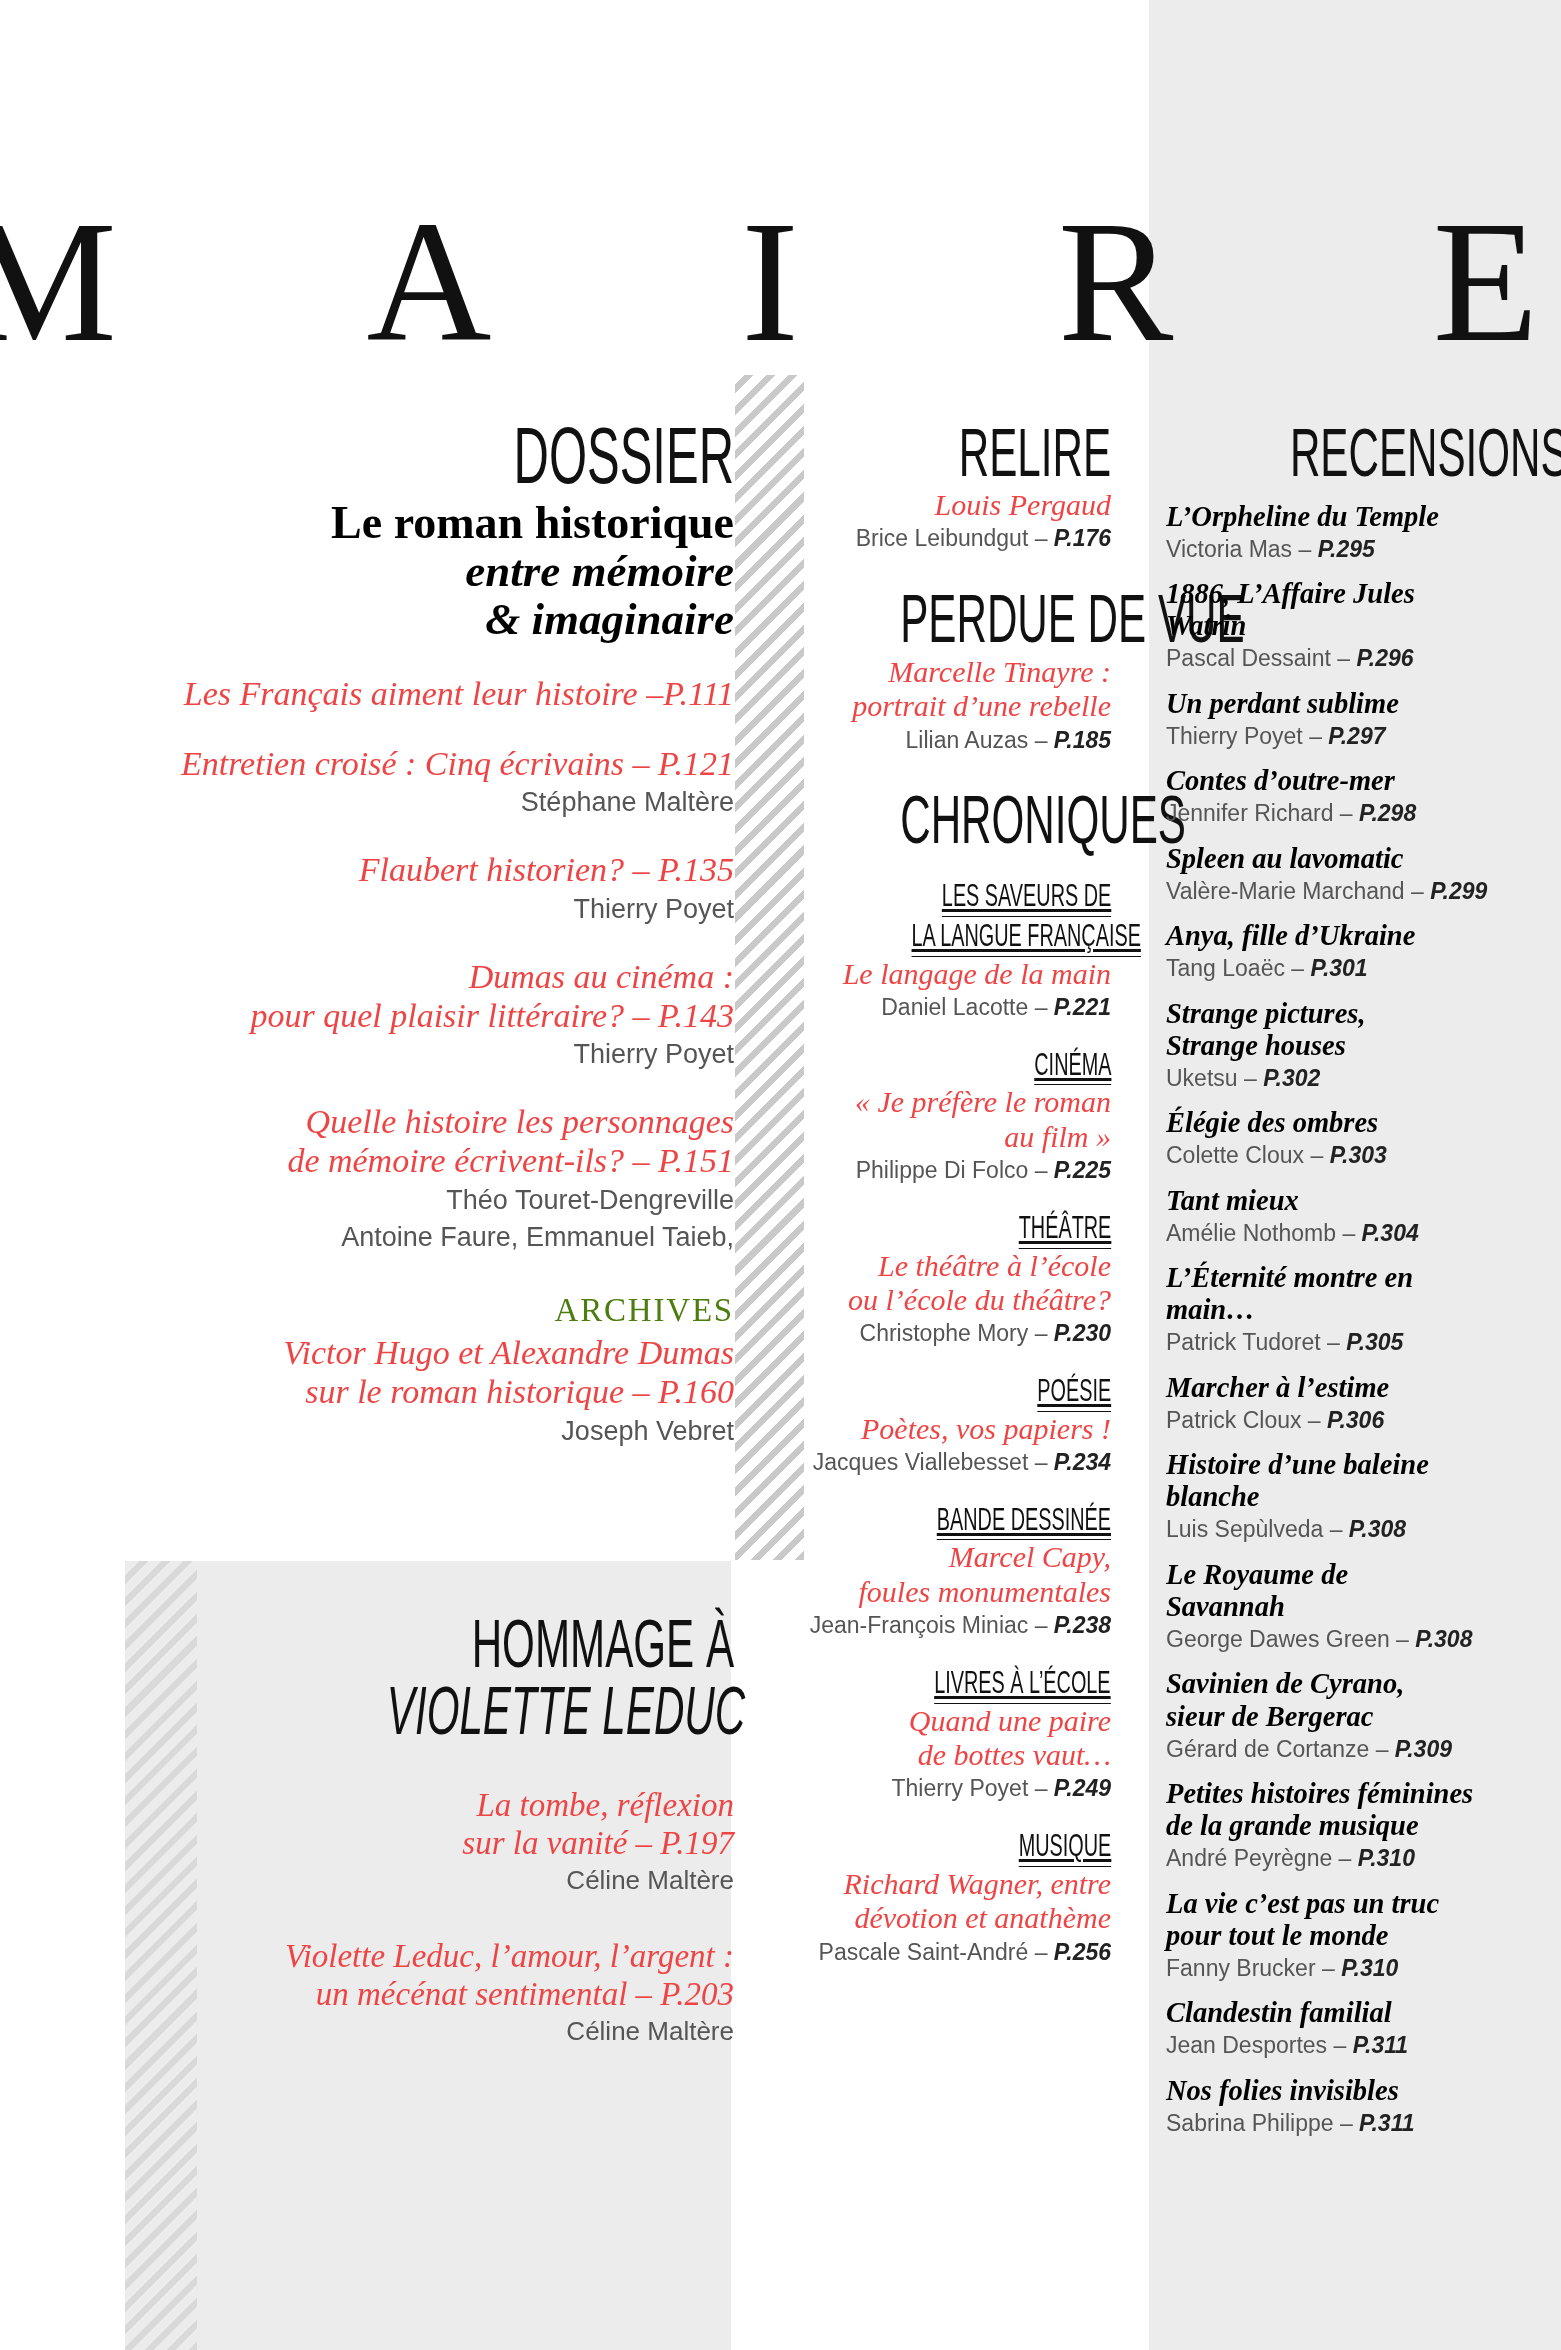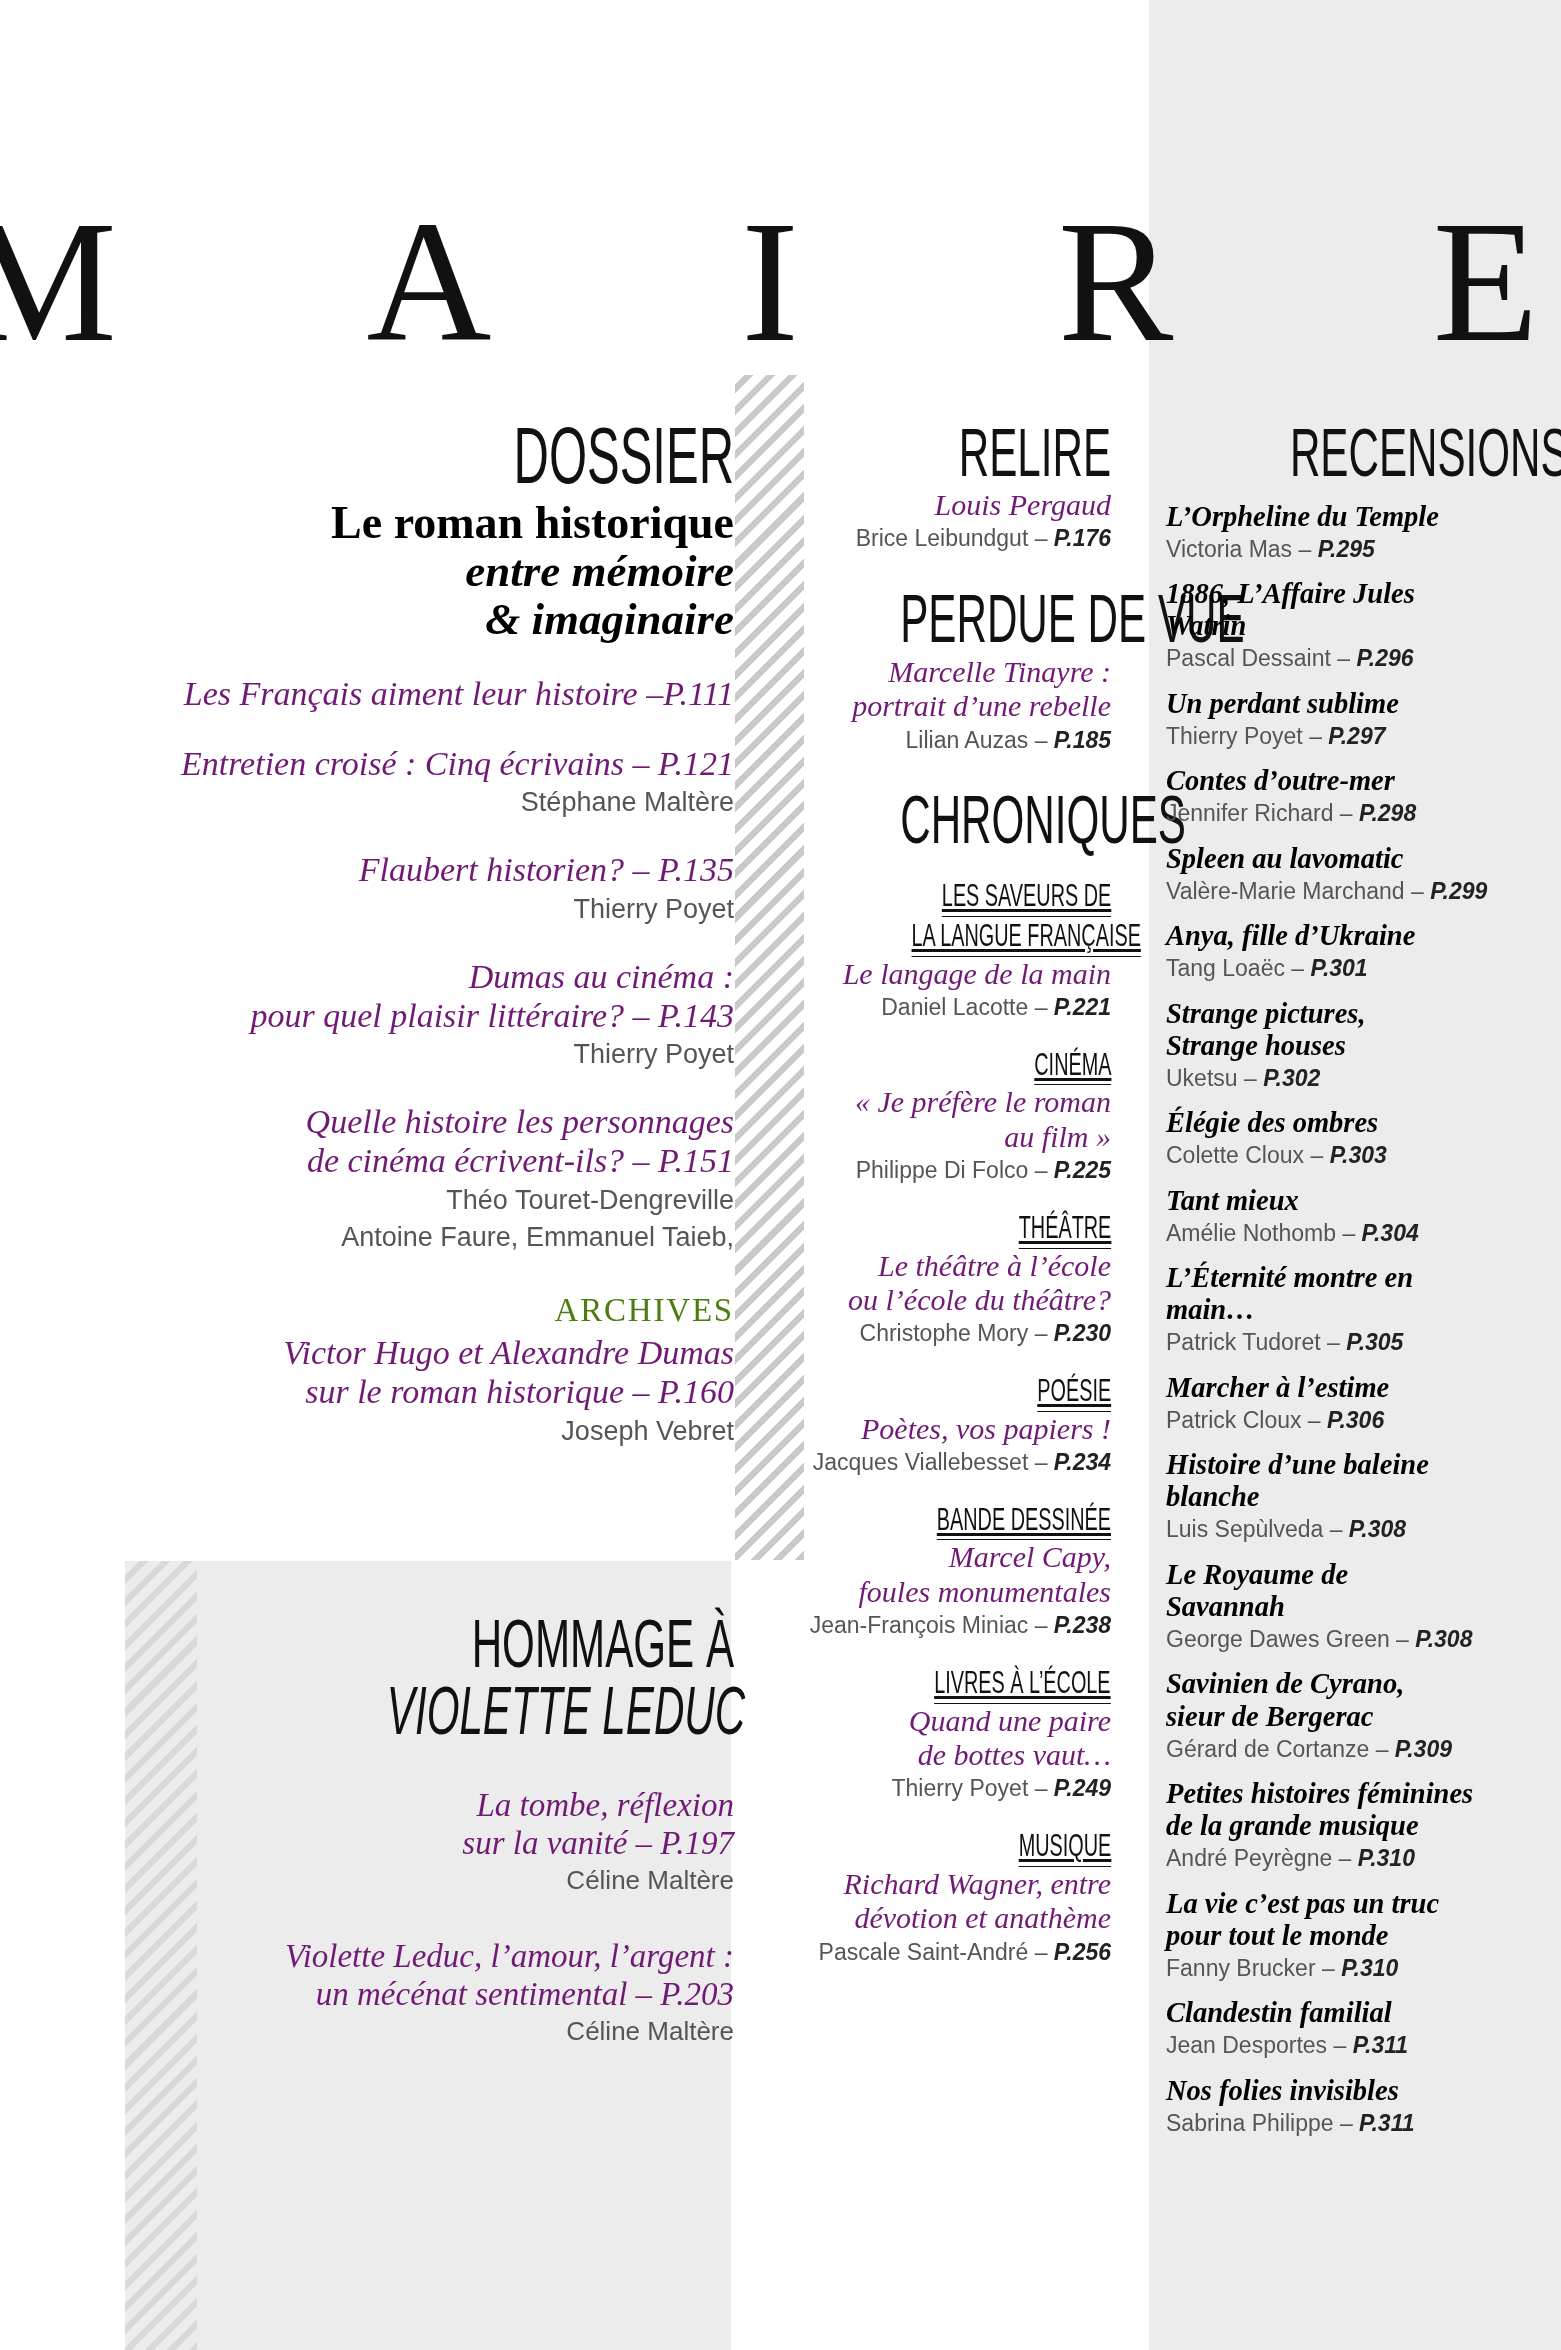--- a/index.html
+++ b/index.html
@@ -49,21 +49,21 @@
     font-stretch:condensed;
     transform:scaleX(.62);
     transform-origin:right center;
     white-space:nowrap;
     color:#111;
   }
 
   .title-it{
     font-family:"Liberation Serif", serif;
     font-style:italic;
-    color:#701a75;
+    color:#ef4444;
   }
   .author{
     font-family:"Liberation Sans", sans-serif;
     color:#555;
     font-stretch:condensed;
   }
   .author .pg{
     font-style:italic;
     font-weight:700;
     color:#222;
@@ -152,21 +152,21 @@
     <div class="ttl title-it">Flaubert historien? – P.135</div>
     <div class="aut author">Thierry Poyet</div>
   </div>
   <div class="entry">
     <div class="ttl title-it">Dumas au cinéma :</div>
     <div class="ttl title-it">pour quel plaisir littéraire? – P.143</div>
     <div class="aut author">Thierry Poyet</div>
   </div>
   <div class="entry">
     <div class="ttl title-it">Quelle histoire les personnages</div>
-    <div class="ttl title-it">de cinéma écrivent-ils? – P.151</div>
+    <div class="ttl title-it">de mémoire écrivent-ils? – P.151</div>
     <div class="aut author">Théo Touret-Dengreville</div>
     <div class="aut author">Antoine Faure, Emmanuel Taieb,</div>
   </div>
 
   <div class="archives-head">ARCHIVES</div>
   <div class="entry" style="margin-top:5.5px">
     <div class="ttl title-it">Victor Hugo et Alexandre Dumas</div>
     <div class="ttl title-it">sur le roman historique – P.160</div>
     <div class="aut author">Joseph Vebret</div>
   </div>

